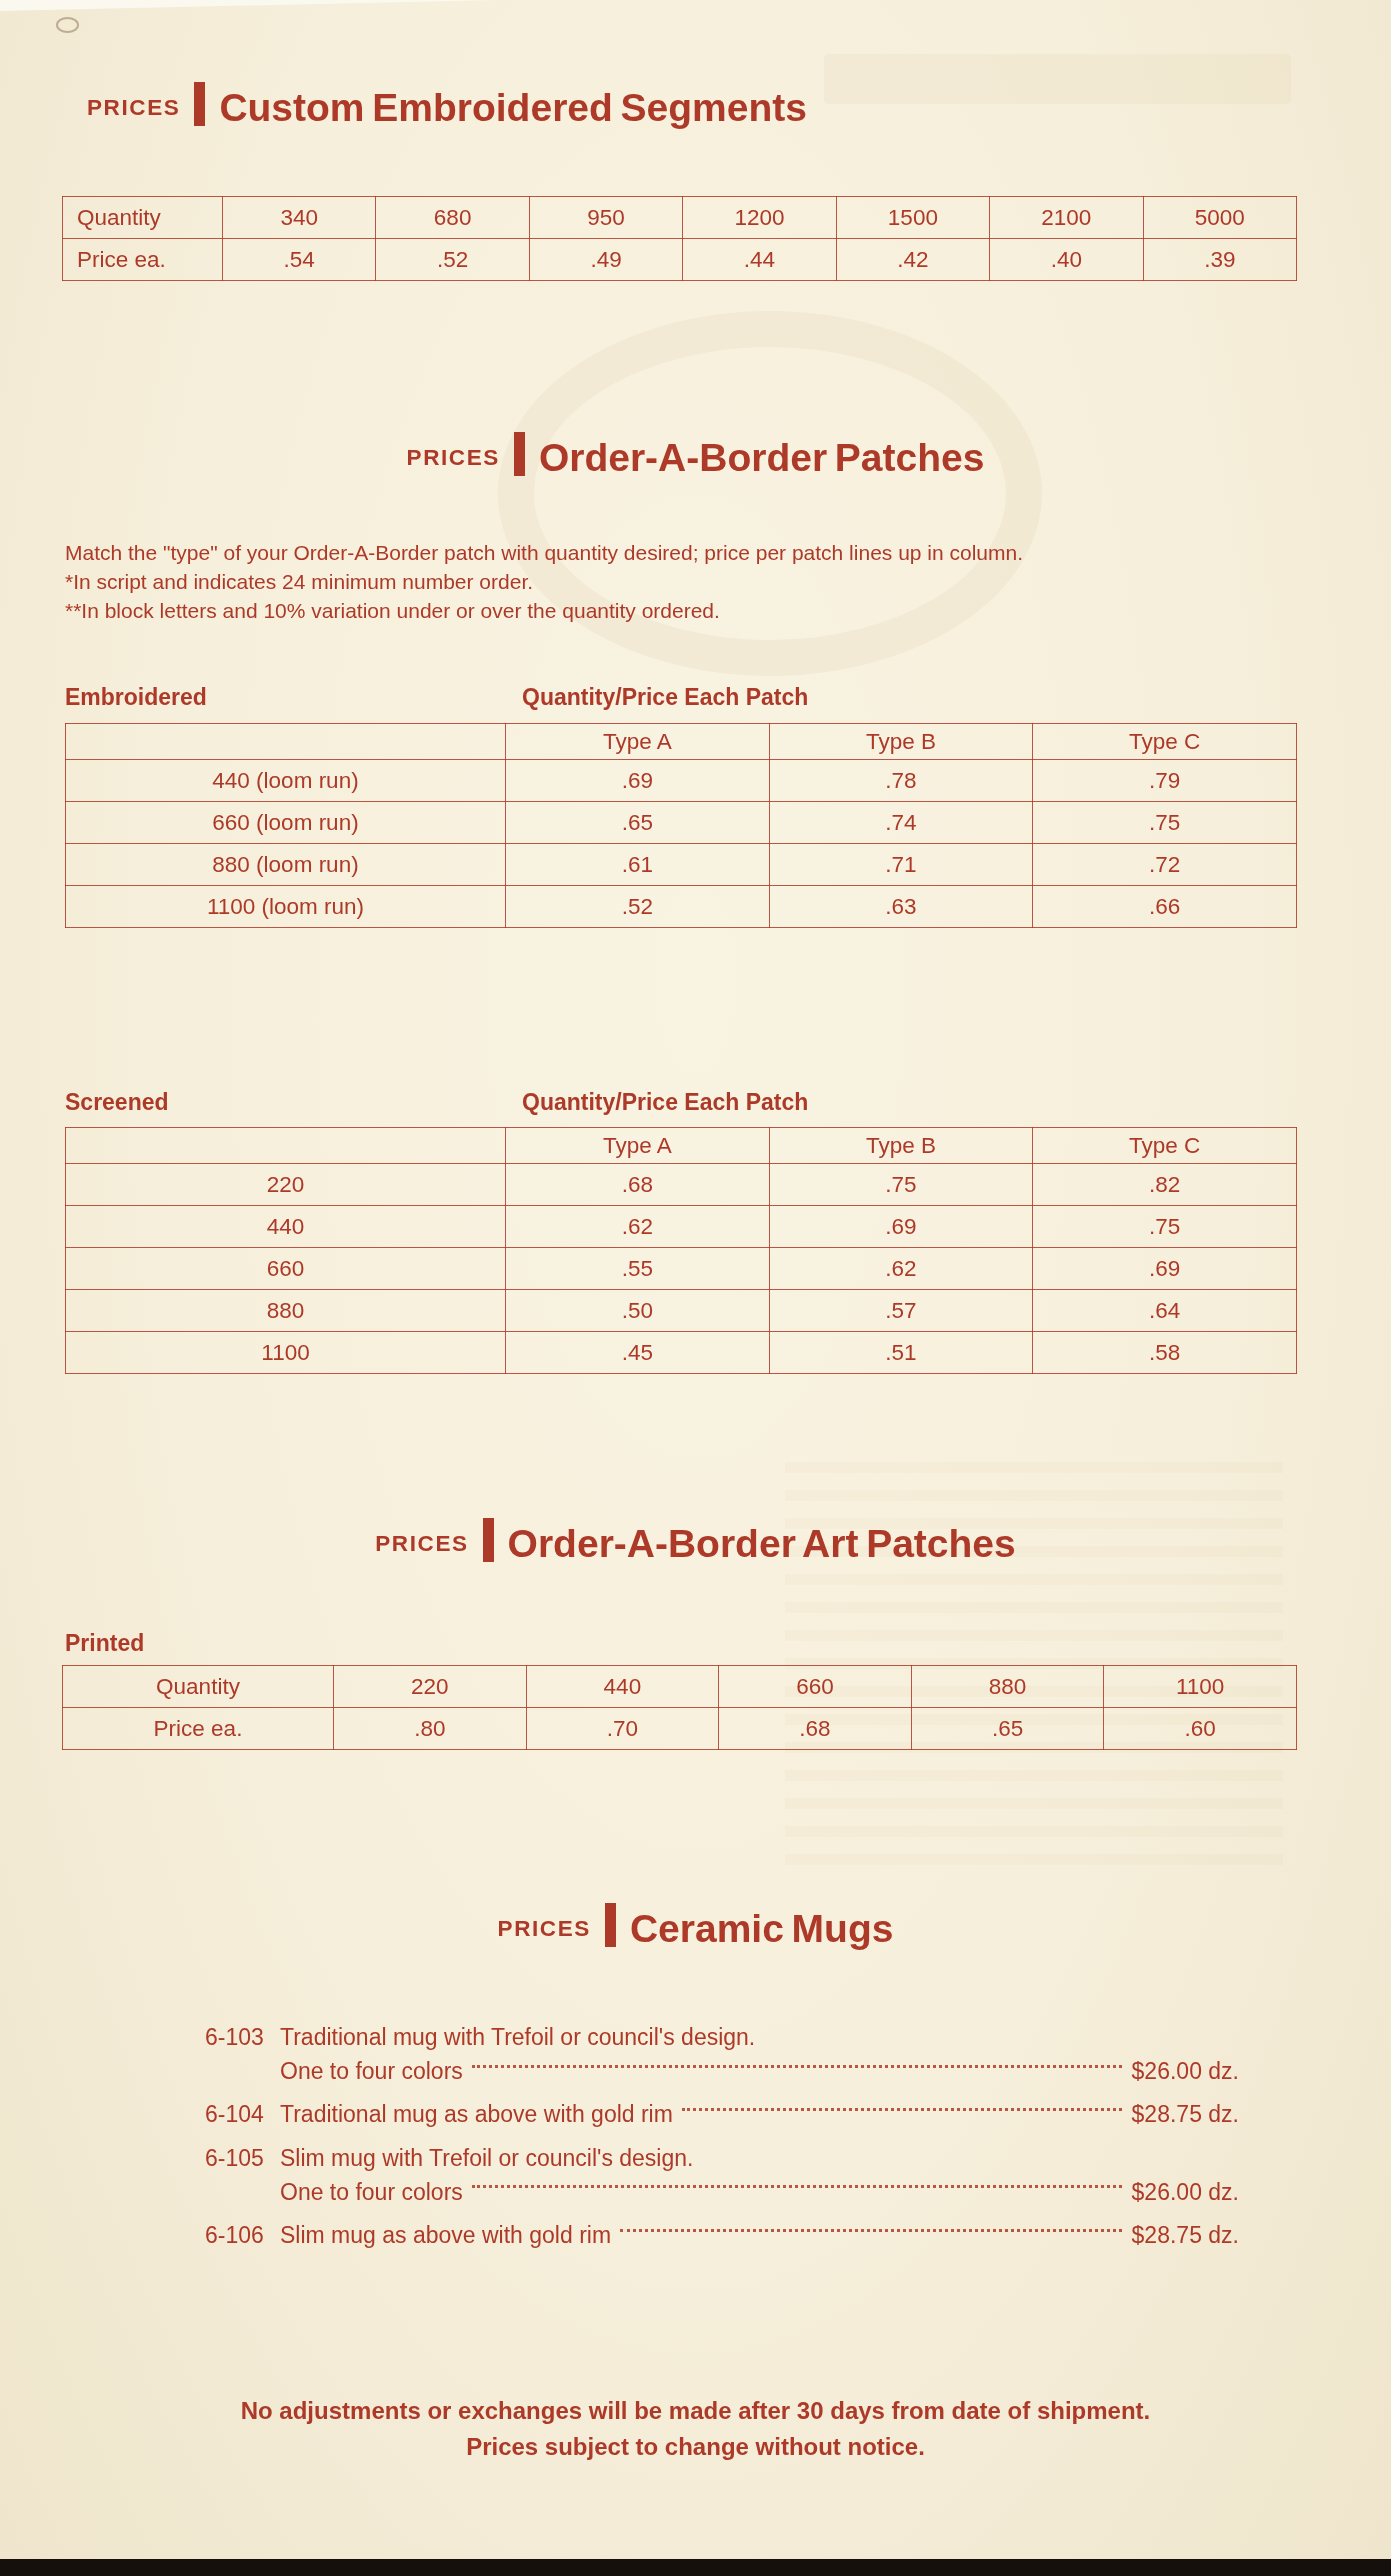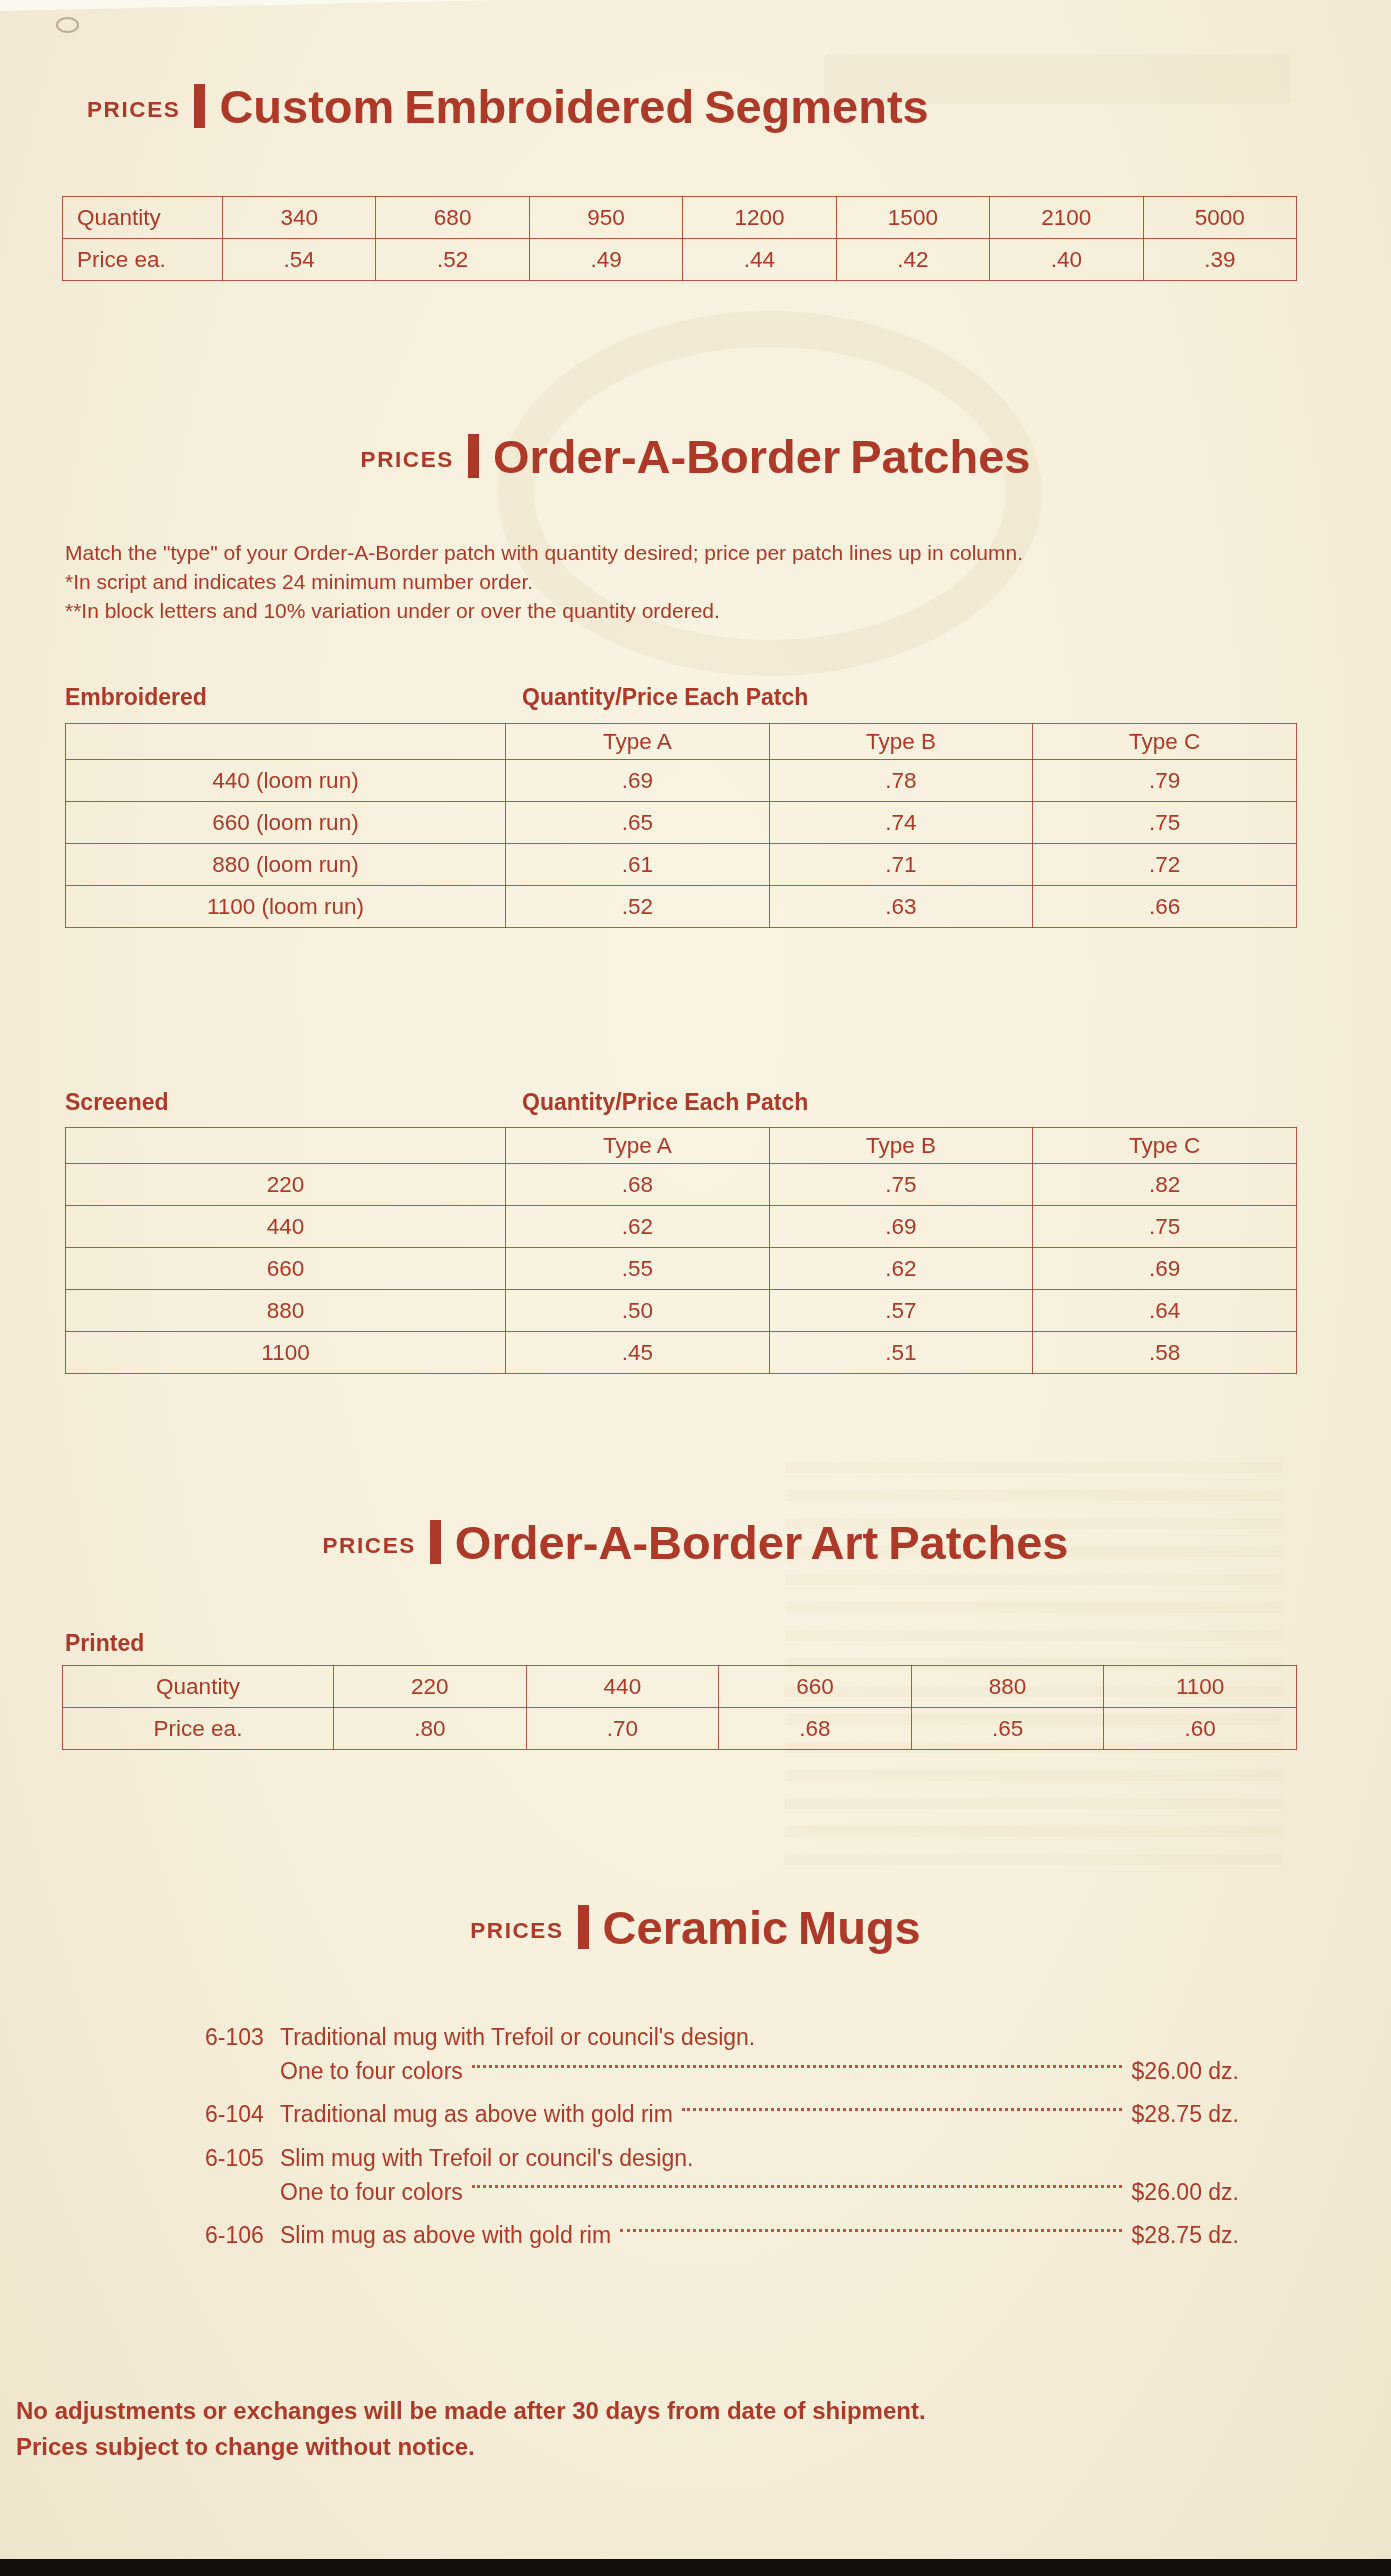--- a/index.html
+++ b/index.html
@@ -26,21 +26,21 @@
     border:36px solid rgba(185,145,85,.07); }
   .ghost-bar-top { left:824px; top:54px; width:467px; height:50px;
     background:rgba(185,145,85,.06); border-radius:4.7px; }
   .ghost-block-mid { left:785px; top:1462px; width:498px; height:404px;
     background:repeating-linear-gradient(rgba(185,145,85,.045) 0 11px, transparent 11px 28px); }
 
   
   .heading { display:flex; align-items:flex-end; gap:14px; }
   .heading .kicker { font-size:22.5px; font-weight:700; letter-spacing:1.6px; padding-bottom:8.6px; color:var(--ink); }
   .heading .vbar { width:11px; height:44px; background:var(--ink); margin-bottom:3.1px; }
-  .heading .title { font-size:47px; font-weight:700; line-height:1.05; word-spacing:-3.1px; color:var(--ink); }
+  .heading .title { font-size:39px; font-weight:700; line-height:1.05; word-spacing:-3.1px; color:var(--ink); }
   .heading-row { position:absolute; width:100%; display:flex; justify-content:center; }
   .heading-left { position:absolute; left:87px; }
 
   
   table.t { border-collapse:collapse; table-layout:fixed; position:absolute; background:transparent; }
   .t td, .t th { border:1.6px solid var(--ink-soft); font-size:22.5px; font-weight:400;
     text-align:center; height:42px; padding:0 7.8px; color:var(--ink); }
   .t th { height:36px; }
   .t .lab { text-align:left; padding-left:14px; }
   .caption-row { position:absolute; height:28px; }
@@ -50,22 +50,22 @@
 
   
   .mugs { position:absolute; left:205px; top:2020px; width:1034px; font-size:23px; color:var(--ink); }
   .mug-item { margin-bottom:9.3px; }
   .mug-line { display:flex; align-items:center; line-height:34px; }
   .mug-code { min-width:75px; }
   .mug-indent { margin-left:75px; }
   .leader { flex:1; border-bottom:3.1px dotted var(--ink-soft); margin:0 9.3px 9.3px 9.3px; }
   .mug-price { white-space:nowrap; }
 
-  .footer { position:absolute; top:2393px; width:100%; 
-    font-size:24px; font-weight:700; line-height:36px; color:var(--ink);padding-left:16px; }
+  .footer { position:absolute; top:2393px; width:100%; text-align:center;
+    font-size:24px; font-weight:700; line-height:36px; color:var(--ink); }
 </style>
 </head>
 <body>
 
 <div class="page">
 
   <div class="edge-top-wedge"></div>
   <div class="corner-mark"></div>
   <div class="ghost ghost-bar-top"></div>
   <div class="ghost ghost-wreath"></div>

